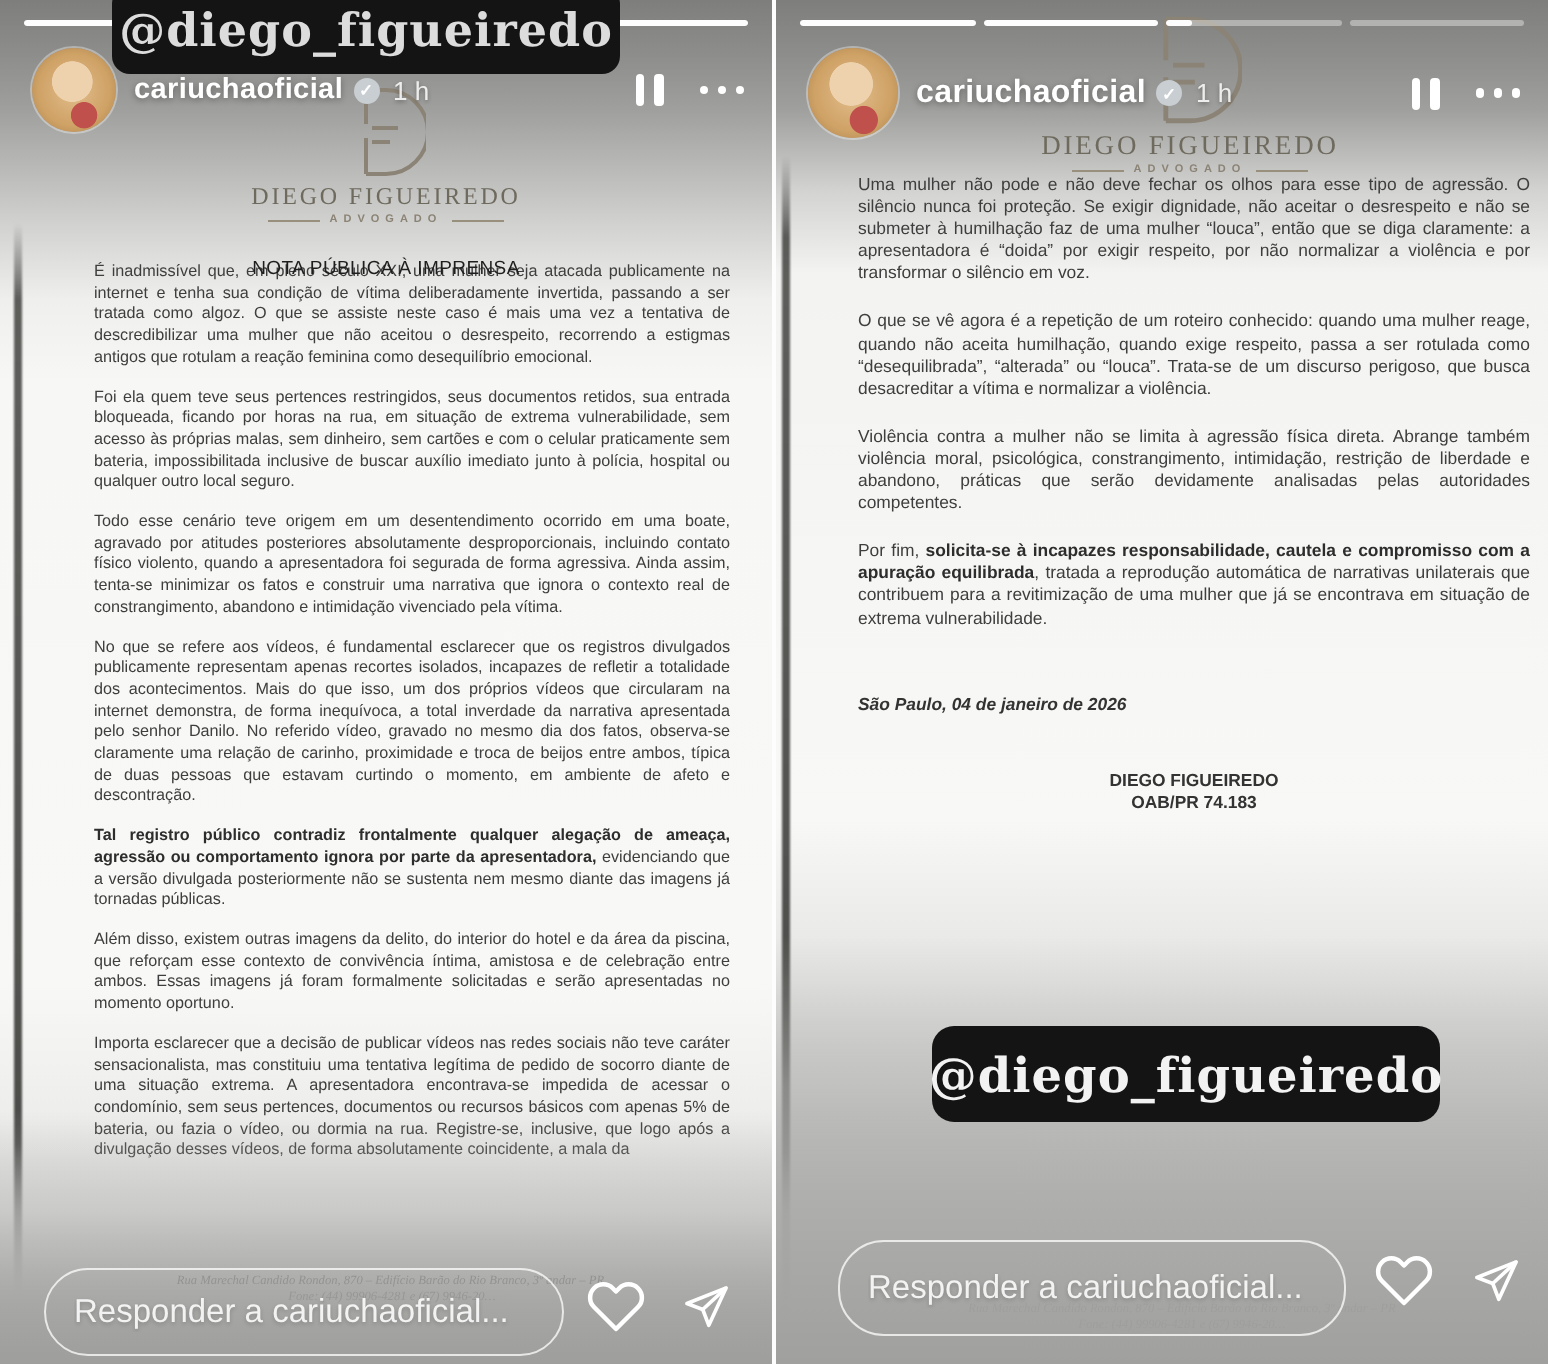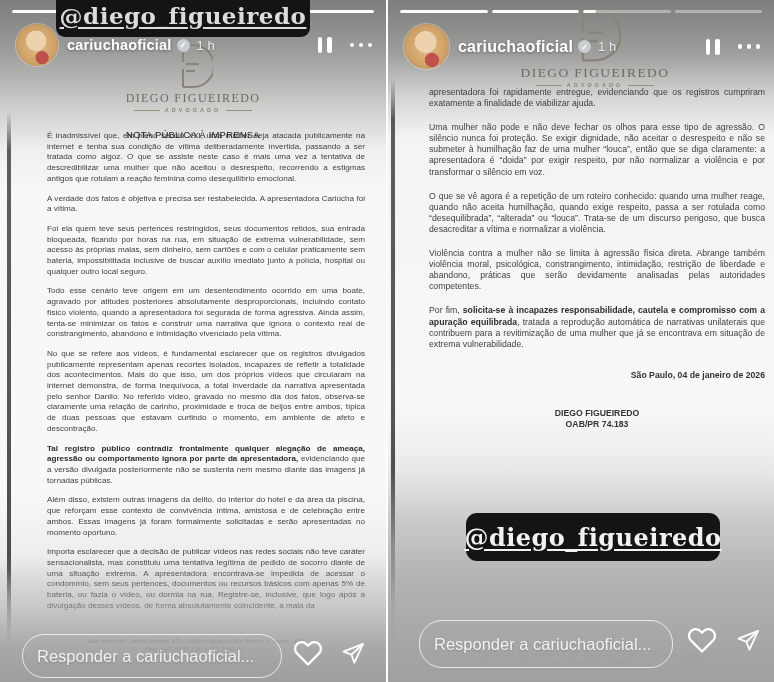--- a/index.html
+++ b/index.html
@@ -51,40 +51,40 @@
   .lh-role .rule{width:26px;height:1px;background:#988f7d;}
   .lh-role .txt{font-size:5.5px;letter-spacing:3px;color:#8b8375;font-weight:700;}
   .doc-title{font-weight:400;font-size:9.5px;color:#1e1e1e;margin-top:16px;letter-spacing:.2px;}
 
   .doc-body{position:absolute;text-align:justify;color:#3e3e3e;z-index:1;}
   .left .doc-body{top:131px;left:47px;width:318px;font-size:8.1px;line-height:10.7px;}
   .right .doc-body{top:87px;left:41px;width:336px;font-size:8.7px;line-height:11.1px;}
   .doc-body p{margin:0 0 9px 0;}
   .right .doc-body p{margin:0 0 13px 0;}
   .doc-body strong{font-weight:700;color:#2d2d2d;}
-  .closing-date{margin-top:20px;text-align:right;font-weight:700;color:#333;}
+  .closing-date{margin-top:32px;text-align:left;font-weight:700;color:#333;font-style:italic;}
   .closing-sig{margin-top:27px;text-align:center;font-weight:700;color:#333;line-height:11.5px;}
 
   .doc-footer{position:absolute;text-align:center;font-family:"Liberation Serif",serif;font-style:italic;
     font-size:6.3px;color:#4c4c4a;line-height:8.2px;z-index:2;}
   .left .doc-footer{top:637px;left:18px;right:12px;}
   .right .doc-footer{top:651px;left:30px;right:10px;color:#41413f;}
 
   .fade-overlay{position:absolute;left:0;right:0;z-index:3;pointer-events:none;}
   .left .fade-overlay{top:555px;height:127px;
     background:linear-gradient(180deg,rgba(200,200,198,0) 0%,rgba(190,190,188,.45) 40%,
       rgba(165,165,163,.85) 75%,rgba(158,158,156,.96) 100%);}
   .right .fade-overlay{top:468px;height:214px;
     background:linear-gradient(180deg,rgba(215,215,213,0) 0%,rgba(185,185,183,.6) 35%,
       rgba(172,172,170,.9) 65%,rgba(160,160,158,.96) 100%);}
 
   .mention-sticker{position:absolute;display:flex;align-items:center;justify-content:center;
     background:#141414;cursor:pointer;}
   .mention-sticker .mtxt{font-family:"DejaVu Serif",serif;font-weight:700;color:#dcdcdc;
-    text-decoration:underline;text-underline-offset:3px;letter-spacing:.5px;white-space:nowrap;}
+    text-underline-offset:3px;letter-spacing:.5px;white-space:nowrap;}
   .left .mention-sticker{top:-7px;left:56px;width:254px;height:44px;border-radius:9px;z-index:7;}
   .left .mention-sticker .mtxt{font-size:23px;}
   .right .mention-sticker{top:513px;left:78px;width:254px;height:48px;border-radius:11px;z-index:4;}
   .right .mention-sticker .mtxt{font-size:24px;color:#f2f2f2;}
 
   .reply-row{position:absolute;z-index:8;left:0;right:0;top:0;height:0;}
   .reply-pill{position:absolute;border:1.5px solid rgba(255,255,255,.75);border-radius:23px;
     display:flex;align-items:center;background:transparent;}
   .reply-pill input{background:transparent;border:none;outline:none;width:100%;
     color:rgba(255,255,255,.92);font-size:16.5px;font-family:"Liberation Sans",sans-serif;
@@ -122,21 +122,20 @@
       <div class="lh-role">
         <span class="rule"></span>
         <span class="txt">ADVOGADO</span>
         <span class="rule"></span>
       </div>
       <div class="doc-title">NOTA PÚBLICA À IMPRENSA</div>
     </div>
 
     <div class="doc-body">
         <p><span>É inadmissível que, em pleno século XXI, uma mulher seja atacada publicamente na internet e tenha sua condição de vítima deliberadamente invertida, passando a ser tratada como algoz. O que se assiste neste caso é mais uma vez a tentativa de descredibilizar uma mulher que não aceitou o desrespeito, recorrendo a estigmas antigos que rotulam a reação feminina como desequilíbrio emocional.</span></p>
-        <p><span>A verdade dos fatos é objetiva e precisa ser restabelecida. A apresentadora Cariúcha foi a vítima.</span></p>
         <p><span>Foi ela quem teve seus pertences restringidos, seus documentos retidos, sua entrada bloqueada, ficando por horas na rua, em situação de extrema vulnerabilidade, sem acesso às próprias malas, sem dinheiro, sem cartões e com o celular praticamente sem bateria, impossibilitada inclusive de buscar auxílio imediato junto à polícia, hospital ou qualquer outro local seguro.</span></p>
         <p><span>Todo esse cenário teve origem em um desentendimento ocorrido em uma boate, agravado por atitudes posteriores absolutamente desproporcionais, incluindo contato físico violento, quando a apresentadora foi segurada de forma agressiva. Ainda assim, tenta-se minimizar os fatos e construir uma narrativa que ignora o contexto real de constrangimento, abandono e intimidação vivenciado pela vítima.</span></p>
         <p><span>No que se refere aos vídeos, é fundamental esclarecer que os registros divulgados publicamente representam apenas recortes isolados, incapazes de refletir a totalidade dos acontecimentos. Mais do que isso, um dos próprios vídeos que circularam na internet demonstra, de forma inequívoca, a total inverdade da narrativa apresentada pelo senhor Danilo. No referido vídeo, gravado no mesmo dia dos fatos, observa-se claramente uma relação de carinho, proximidade e troca de beijos entre ambos, típica de duas pessoas que estavam curtindo o momento, em ambiente de afeto e descontração.</span></p>
         <p><strong>Tal registro público contradiz frontalmente qualquer alegação de ameaça, agressão ou comportamento ignora por parte da apresentadora,</strong><span> evidenciando que a versão divulgada posteriormente não se sustenta nem mesmo diante das imagens já tornadas públicas.</span></p>
         <p><span>Além disso, existem outras imagens da delito, do interior do hotel e da área da piscina, que reforçam esse contexto de convivência íntima, amistosa e de celebração entre ambos. Essas imagens já foram formalmente solicitadas e serão apresentadas no momento oportuno.</span></p>
         <p><span>Importa esclarecer que a decisão de publicar vídeos nas redes sociais não teve caráter sensacionalista, mas constituiu uma tentativa legítima de pedido de socorro diante de uma situação extrema. A apresentadora encontrava-se impedida de acessar o condomínio, sem seus pertences, documentos ou recursos básicos com apenas 5% de bateria, ou fazia o vídeo, ou dormia na rua. Registre-se, inclusive, que logo após a divulgação desses vídeos, de forma absolutamente coincidente, a mala da</span></p>
       </div>
 
     <div class="doc-footer">
       <div>Rua Marechal Candido Rondon, 870 – Edifício Barão do Rio Branco, 3º andar – PR.</div>
@@ -212,21 +211,20 @@
       <div class="lh-name">DIEGO FIGUEIREDO</div>
       <div class="lh-role">
         <span class="rule"></span>
         <span class="txt">ADVOGADO</span>
         <span class="rule"></span>
       </div>
     </div>
 
     <div class="doc-body">
       <div>
-          <p><span>apresentadora foi rapidamente entregue, evidenciando que os registros cumpriram exatamente a finalidade de viabilizar ajuda.</span></p>
           <p><span>Uma mulher não pode e não deve fechar os olhos para esse tipo de agressão. O silêncio nunca foi proteção. Se exigir dignidade, não aceitar o desrespeito e não se submeter à humilhação faz de uma mulher “louca”, então que se diga claramente: a apresentadora é “doida” por exigir respeito, por não normalizar a violência e por transformar o silêncio em voz.</span></p>
           <p><span>O que se vê agora é a repetição de um roteiro conhecido: quando uma mulher reage, quando não aceita humilhação, quando exige respeito, passa a ser rotulada como “desequilibrada”, “alterada” ou “louca”. Trata-se de um discurso perigoso, que busca desacreditar a vítima e normalizar a violência.</span></p>
           <p><span>Violência contra a mulher não se limita à agressão física direta. Abrange também violência moral, psicológica, constrangimento, intimidação, restrição de liberdade e abandono, práticas que serão devidamente analisadas pelas autoridades competentes.</span></p>
           <p><span>Por fim, </span><strong>solicita-se à incapazes responsabilidade, cautela e compromisso com a apuração equilibrada</strong><span>, tratada a reprodução automática de narrativas unilaterais que contribuem para a revitimização de uma mulher que já se encontrava em situação de extrema vulnerabilidade.</span></p>
         </div>
       <div class="closing-date">São Paulo, 04 de janeiro de 2026</div>
       <div class="closing-sig">
         <div>DIEGO FIGUEIREDO</div>
         <div>OAB/PR 74.183</div>
       </div>

